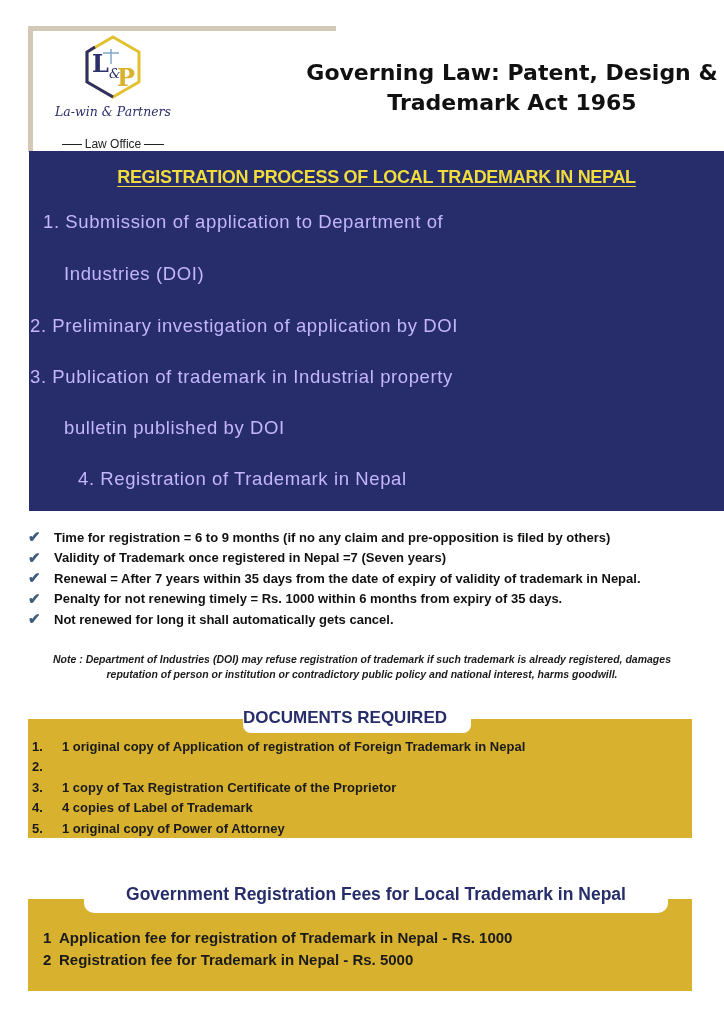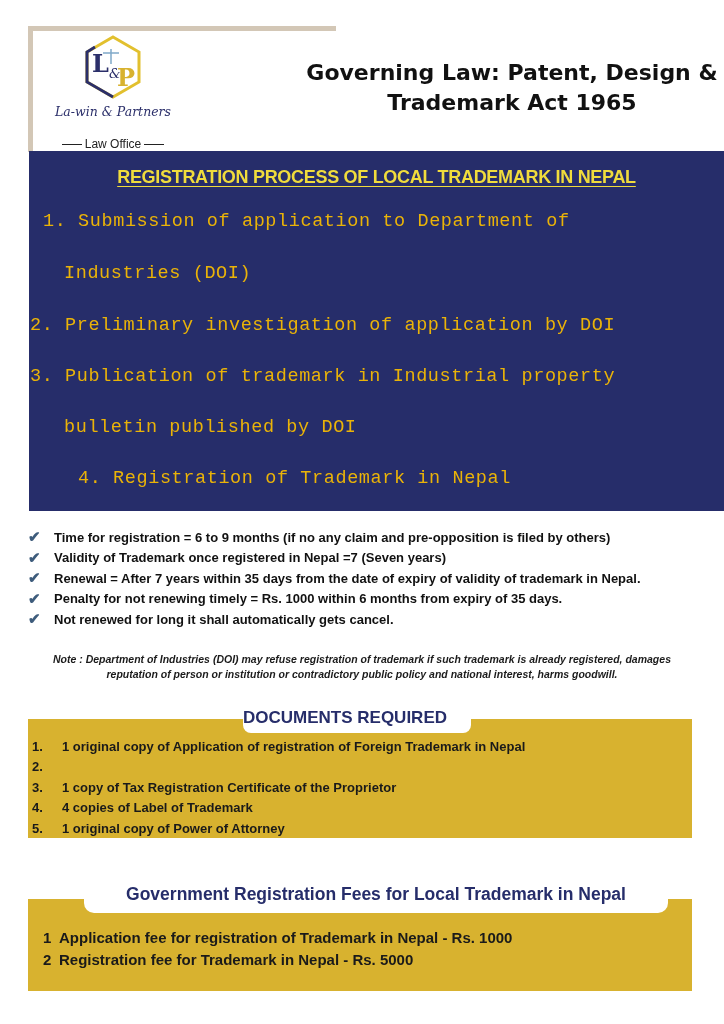--- a/index.html
+++ b/index.html
@@ -12,21 +12,21 @@
     .logo { position: absolute; left: 48px; top: 34px; width: 130px; height: 110px; text-align: center; }
     .logo svg { display: block; margin: 0 auto; }
     .logo-name { font-family: "DejaVu Serif", serif; font-style: italic; font-size: 12.5px; color: #2b2f6a; margin-top: 4px; white-space: nowrap; text-align: center; }
     .logo-sub { font-family: "Liberation Sans", sans-serif; font-size: 12px; color: #222; margin-top: 18px; white-space: nowrap; }
     .logo-sub:before, .logo-sub:after { content: ""; display: inline-block; width: 20px; height: 1px; background: #222; vertical-align: middle; margin: 0 3px; }
     .gov-title { position: absolute; left: 300px; top: 58px; width: 424px; text-align: center; font-family: "DejaVu Sans", sans-serif; font-weight: bold; font-size: 22px; line-height: 30px; color: #111; }
 
     .process { position: absolute; left: 29px; top: 151px; width: 695px; height: 360px; background: #262d6a; color: #f2f2f2; }
     .process-title { position: absolute; left: 0; top: 16px; width: 100%; text-align: center; font-family: "Liberation Sans", sans-serif; font-weight: bold; font-size: 18px; color: #f0dc3c; }
     .process-title span { text-decoration: underline; text-underline-offset: 3px; letter-spacing: -0.3px; }
-    .step { position: absolute; left: 14px; font-family: Liberation Mono, monospace; font-size: 18.5px; color: #eab308; letter-spacing: 0.6px; white-space: nowrap; }
+    .step { position: absolute; left: 14px; font-family: Liberation Sans, sans-serif; font-size: 18.5px; color: #c4b5fd; letter-spacing: 0.6px; white-space: nowrap; }
 
     .checks { position: absolute; left: 28px; top: 527px; width: 696px; }
     .check-row { height: 20.5px; display: flex; align-items: center; font-size: 13px; font-weight: bold; color: #111; white-space: nowrap; }
     .check-icon { width: 26px; color: #3e5c7c; font-size: 15px; font-weight: bold; }
     .note { position: absolute; left: 40px; top: 652px; width: 644px; text-align: center; font-size: 10.5px; font-style: italic; font-weight: bold; line-height: 15px; color: #1b1b1b; }
 
     .docs-box { position: absolute; left: 28px; top: 719px; width: 664px; height: 119px; background: #d8b22f; }
     .docs-tab { position: absolute; left: 243px; top: 703px; width: 228px; height: 30px; background: #fff; border-radius: 0 0 8px 8px; text-align: left; font-weight: bold; font-size: 17px; color: #262d6a; line-height: 30px; }
     .docs-list { position: absolute; left: 32px; top: 736px; }
     .doc-row { height: 20.5px; display: flex; align-items: center; font-size: 13px; font-weight: bold; color: #1a1a1a; white-space: nowrap; }

